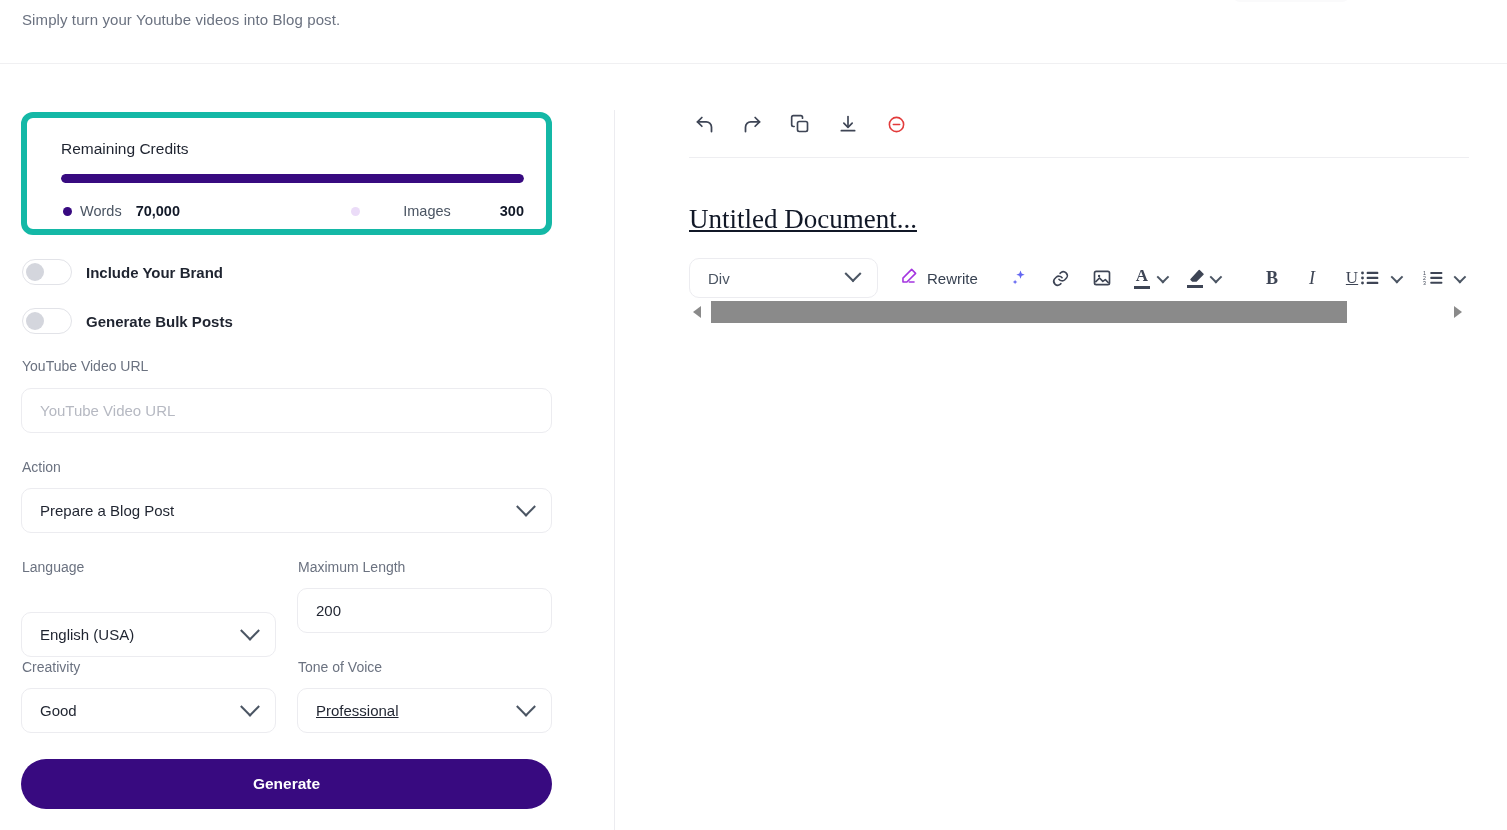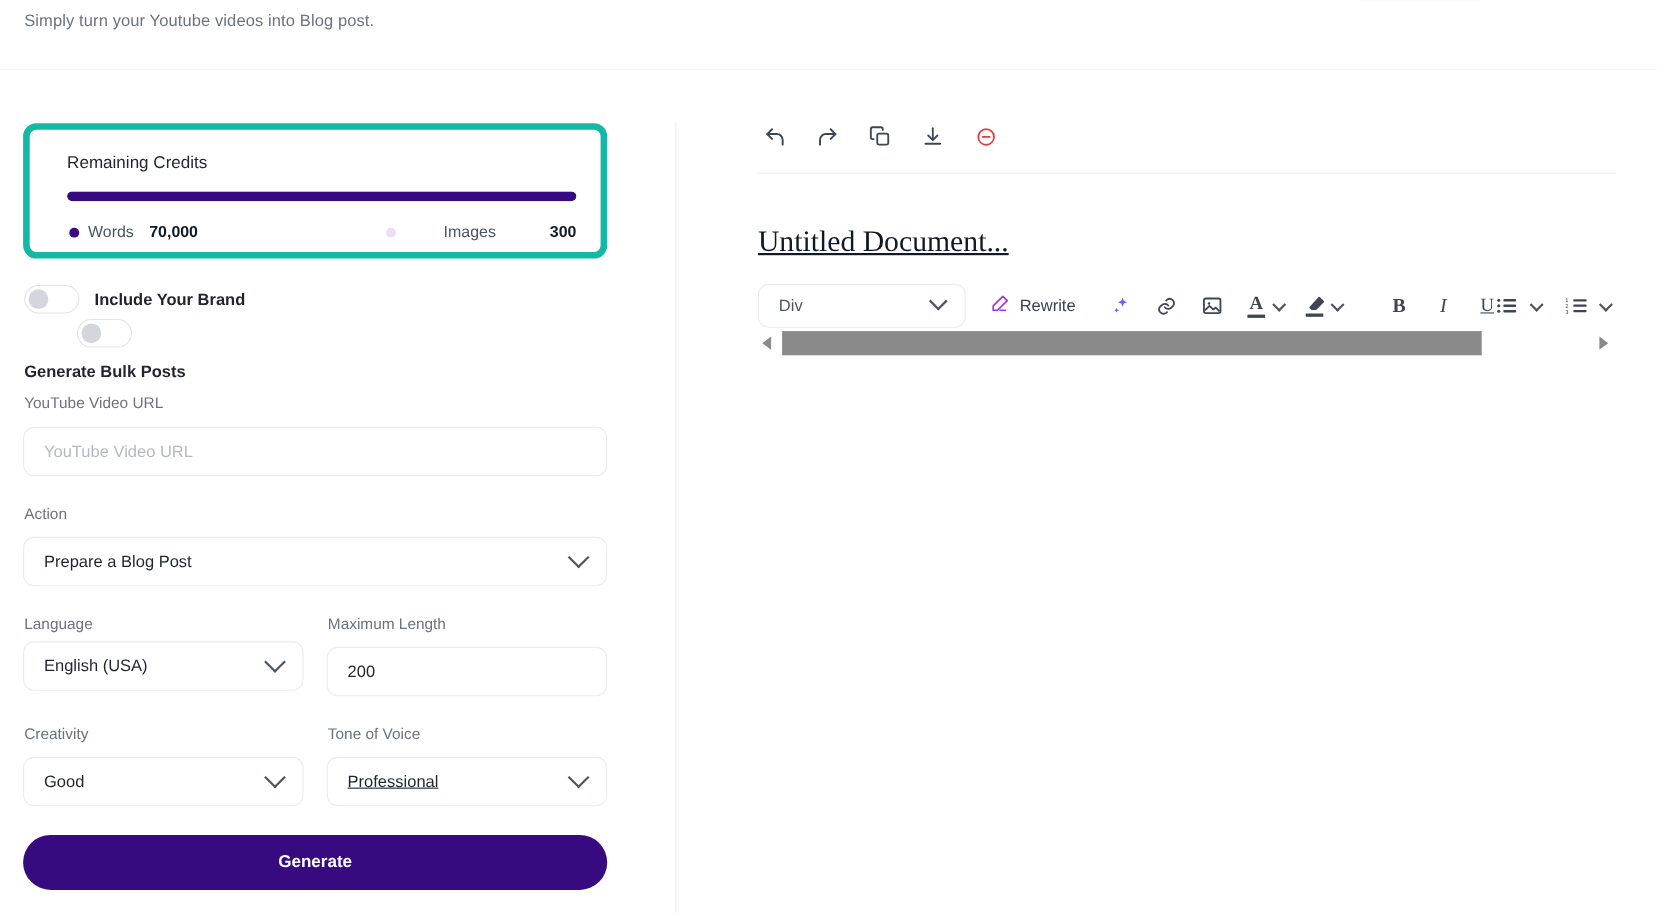--- a/index.html
+++ b/index.html
@@ -163,40 +163,40 @@
       </div>
     </div>
 
     <div class="toggle-row" style="top:195px;">
       <span class="toggle">
         <span class="knob"></span>
       </span>
       <span class="toggle-label">Include Your Brand</span>
     </div>
 
-    <div class="toggle-row" style="top:226px;flex-direction:column;">
+    <div class="toggle-row" style="top:244px;">
       <span class="toggle">
         <span class="knob"></span>
       </span>
       <span class="toggle-label">Generate Bulk Posts</span>
     </div>
 
     <div class="field-label" style="left:22px; top:294px;">YouTube Video URL</div>
     <div class="text-input placeholder-style" style="left:21px; top:324px; width:531px; height:45px;">
       <span>YouTube Video URL</span>
     </div>
 
     <div class="field-label" style="left:22px; top:395px;">Action</div>
     <div class="select-box" style="left:21px; top:424px; width:531px; height:45px;">
       <span>Prepare a Blog Post</span>
       <span class="chev"></span>
     </div>
 
     <div class="field-label" style="left:22px; top:495px;">Language</div>
-    <div class="select-box" style="left:21px; top:519px; width:255px; height:45px;">
+    <div class="select-box" style="left:21px; top:548px; width:255px; height:45px;">
       <span>English (USA)</span>
       <span class="chev"></span>
     </div>
 
     <div class="field-label" style="left:298px; top:495px;">Maximum Length</div>
     <div class="text-input" style="left:297px; top:524px; width:255px; height:45px;">
       <span>200</span>
     </div>
 
     <div class="field-label" style="left:22px; top:595px;">Creativity</div>

